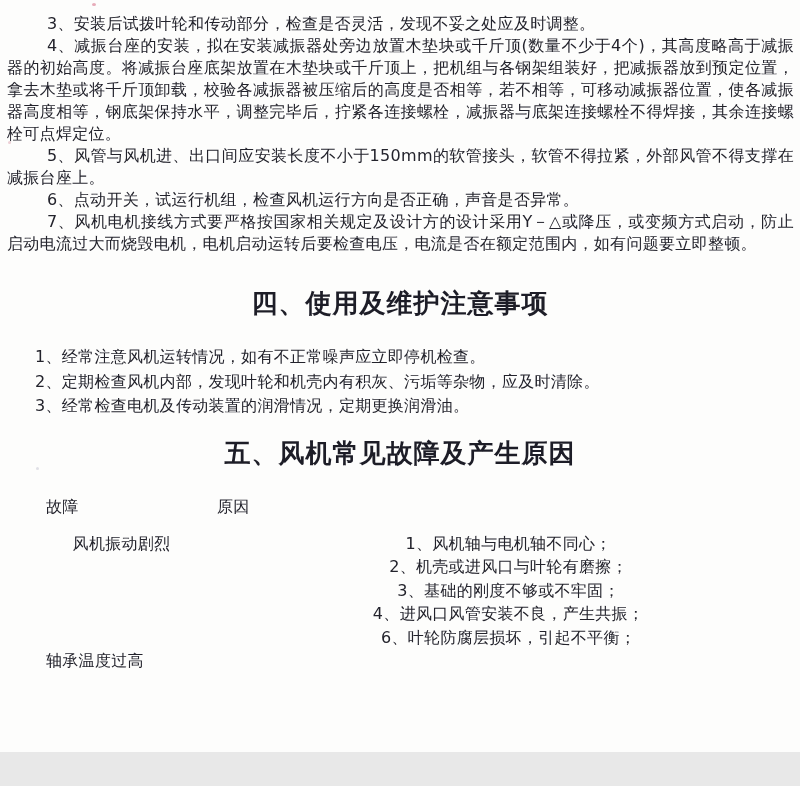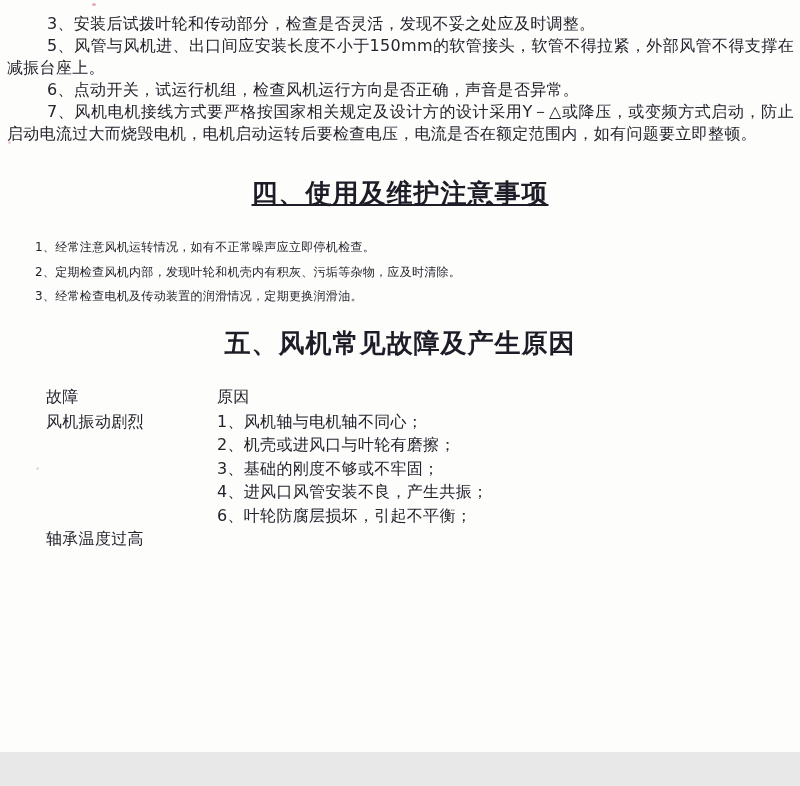--- a/index.html
+++ b/index.html
@@ -27,43 +27,43 @@
   
   .sec-title {
     margin: 0;
     text-align: center;
     font-size: 26px;
     line-height: 30px;
     font-weight: bold;
     letter-spacing: 1px;
     color: #1d1d27;
   }
-  .sec-title.s4 { margin-top: 33px; text-decoration: underline; }
+  .sec-title.s4 { margin-top: 33px; }
   .sec-title.s5 { margin-top: 19px; }
 
   
   .maint-list {
     margin-top: 27px;
     padding-left: 35px;
-    font-size: 12px;
+    font-size: 16px;
     line-height: 24.5px;
     letter-spacing: 0.3px;
   }
   .maint-list div { white-space: nowrap; }
 
   
   .fault-table {
     margin-top: 27px;
     padding-left: 46px;
     font-size: 16px;
     line-height: 23.4px;
     letter-spacing: 0.3px;
   }
   .trow { display: flex; align-items: flex-start; gap: 20px; }
-  .trow.body-row { margin-top: 2px; }
+  .trow.body-row { margin-top: 14px; text-align: center; }
   .c1 { flex: none; width: 151px; }
   .c2 { flex: 1; min-width: 0; }
   .c2 div { white-space: nowrap; }
 
   
   .speck { position: absolute; border-radius: 50%; pointer-events: none; }
   .speck.a { left: 92px; top: 3px; width: 4px; height: 3px; background: rgba(214,104,130,0.55); }
   .speck.b { left: 8px; top: 141px; width: 3px; height: 3px; background: rgba(205,120,140,0.35); }
   .speck.c { left: 36px; top: 467px; width: 3px; height: 3px; background: rgba(160,160,180,0.30); }
 </style>
@@ -71,20 +71,21 @@
 <body>
 
 <div class="page">
 
   <span class="speck a"></span>
   <span class="speck b"></span>
   <span class="speck c"></span>
 
   <div class="body-text">
     <p>3、安装后试拨叶轮和传动部分，检查是否灵活，发现不妥之处应及时调整。</p>
+    <p>4、减振台座的安装，拟在安装减振器处旁边放置木垫块或千斤顶(数量不少于4个)，其高度略高于减振器的初始高度。将减振台座底架放置在木垫块或千斤顶上，把机组与各钢架组装好，把减振器放到预定位置，拿去木垫或将千斤顶卸载，校验各减振器被压缩后的高度是否相等，若不相等，可移动减振器位置，使各减振器高度相等，钢底架保持水平，调整完毕后，拧紧各连接螺栓，减振器与底架连接螺栓不得焊接，其余连接螺栓可点焊定位。</p>
     <p>5、风管与风机进、出口间应安装长度不小于150mm的软管接头，软管不得拉紧，外部风管不得支撑在减振台座上。</p>
     <p>6、点动开关，试运行机组，检查风机运行方向是否正确，声音是否异常。</p>
     <p>7、风机电机接线方式要严格按国家相关规定及设计方的设计采用Y－△或降压，或变频方式启动，防止启动电流过大而烧毁电机，电机启动运转后要检查电压，电流是否在额定范围内，如有问题要立即整顿。</p>
   </div>
 
   <h2 class="sec-title s4">四、使用及维护注意事项</h2>
 
   <div class="maint-list">
     <div>1、经常注意风机运转情况，如有不正常噪声应立即停机检查。</div>
     <div>2、定期检查风机内部，发现叶轮和机壳内有积灰、污垢等杂物，应及时清除。</div>

